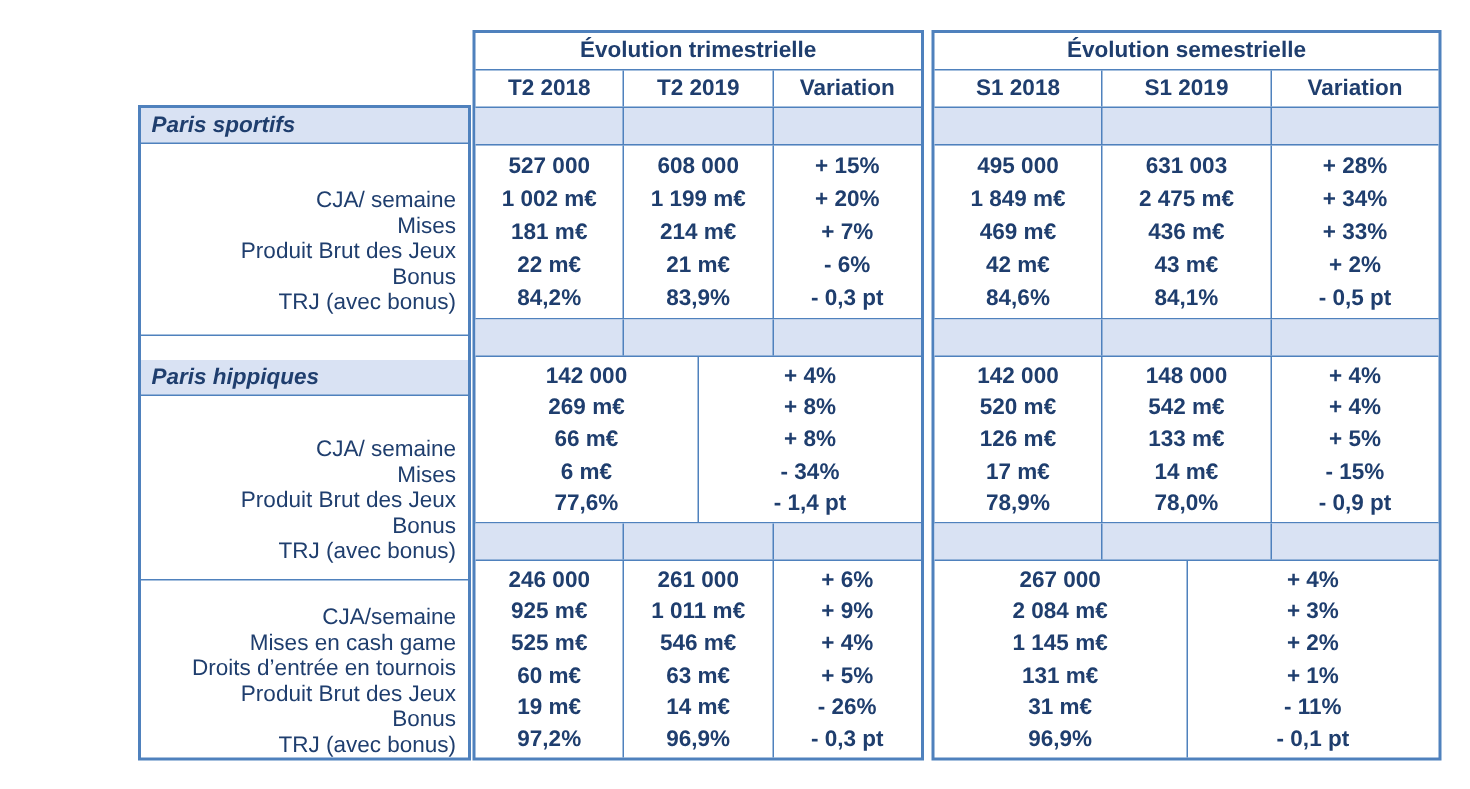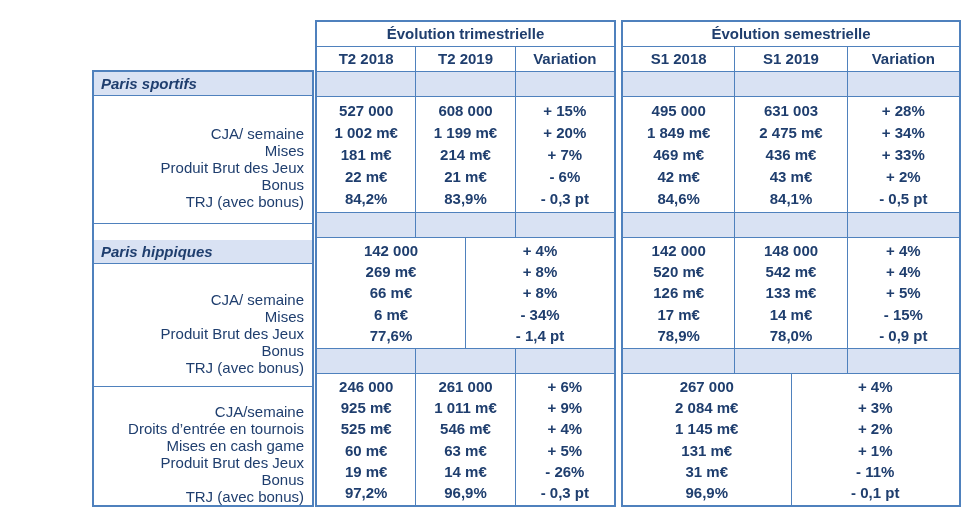--- a/index.html
+++ b/index.html
@@ -96,22 +96,22 @@
       <div class="band-label">Paris hippiques</div>
       <div class="label-block block blk-h1">
         <div class="lbl">CJA/ semaine</div>
         <div class="lbl">Mises</div>
         <div class="lbl">Produit Brut des Jeux</div>
         <div class="lbl">Bonus</div>
         <div class="lbl">TRJ (avec bonus)</div>
       </div>
       <div class="label-block block last">
         <div class="lbl">CJA/semaine</div>
+        <div class="lbl">Mises en cash game</div>
         <div class="lbl">Droits d’entrée en tournois</div>
-        <div class="lbl">Mises en cash game</div>
         <div class="lbl">Produit Brut des Jeux</div>
         <div class="lbl">Bonus</div>
         <div class="lbl">TRJ (avec bonus)</div>
       </div>
     </div>
 
   <div class="box" id="groupBox0">
     <div class="group-title">Évolution trimestrielle</div>
     <div class="row subhead">
       <div class="c">T2 2018</div>

